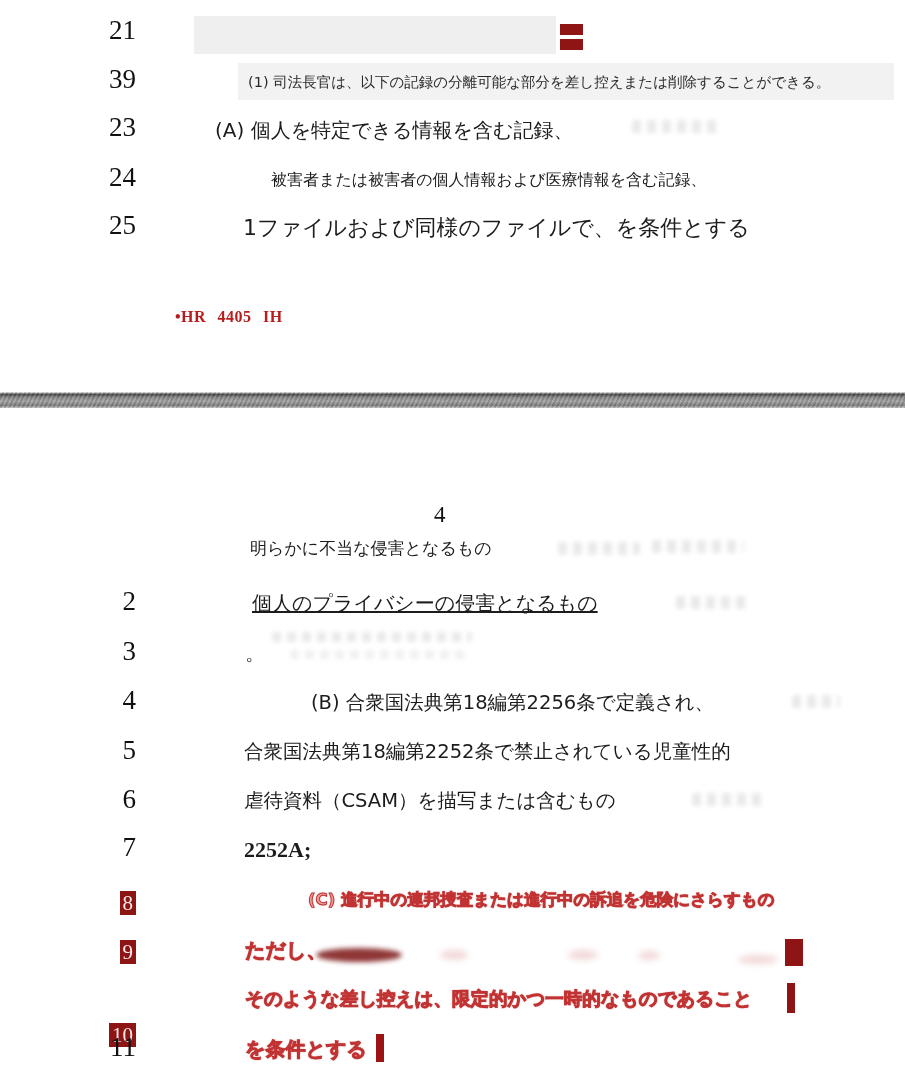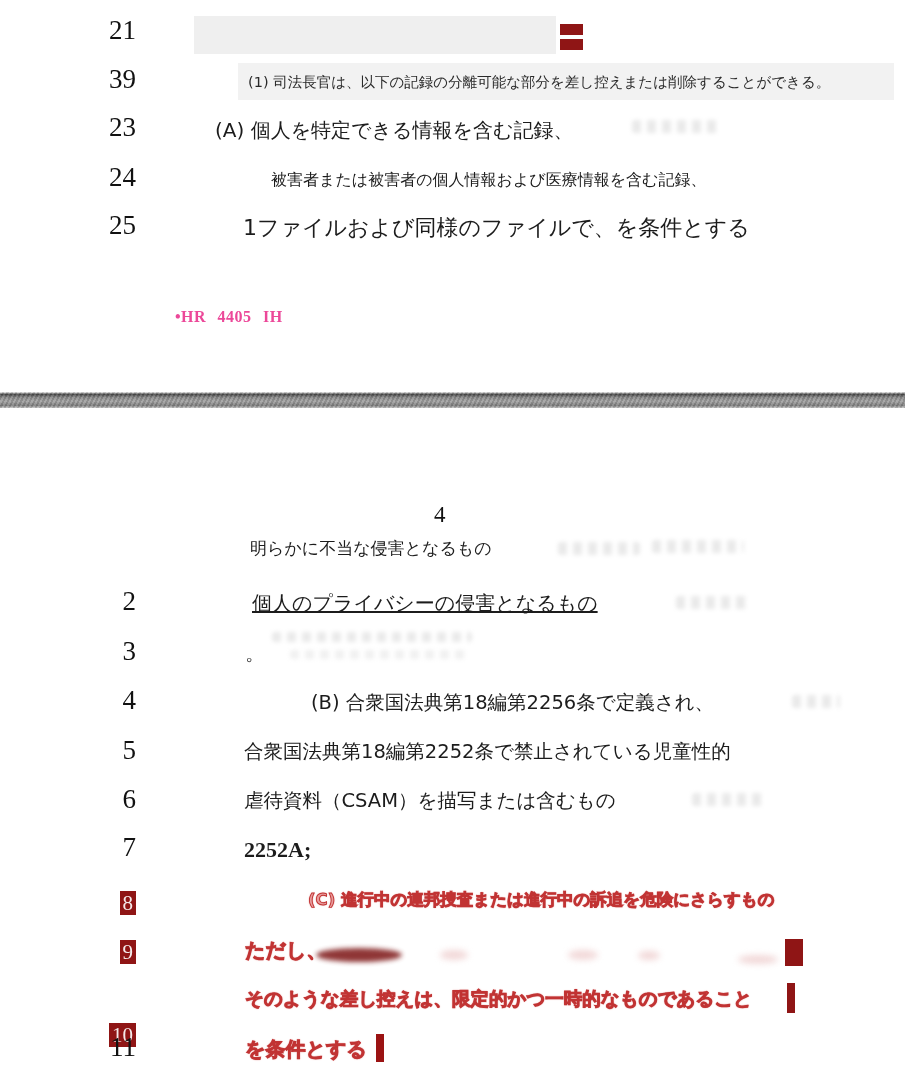--- a/index.html
+++ b/index.html
@@ -52,21 +52,21 @@
     filter:blur(2px); opacity:0.30;
   }
   .ghost.red{
     background:#7c1414; opacity:0.85; filter:blur(2.5px); border-radius:50%;
   }
   .ghost.pink{
     background:#e7b9b9; opacity:0.55; filter:blur(3px); border-radius:50%;
   }
   .footer-cite{
     position:absolute; font-family:"Liberation Serif","DejaVu Serif",serif;
-    font-weight:bold; font-size:16px; color:#ec4899; word-spacing:7px; letter-spacing:0.5px;
+    font-weight:bold; font-size:16px; color:#b91c1c; word-spacing:7px; letter-spacing:0.5px;
   }
   .pagenum{
     position:absolute; font-family:"Liberation Serif","DejaVu Serif",serif;
     font-size:23px; color:#111;
   }
 </style>
 </head>
 <body>
 
 <div id="canvas">

